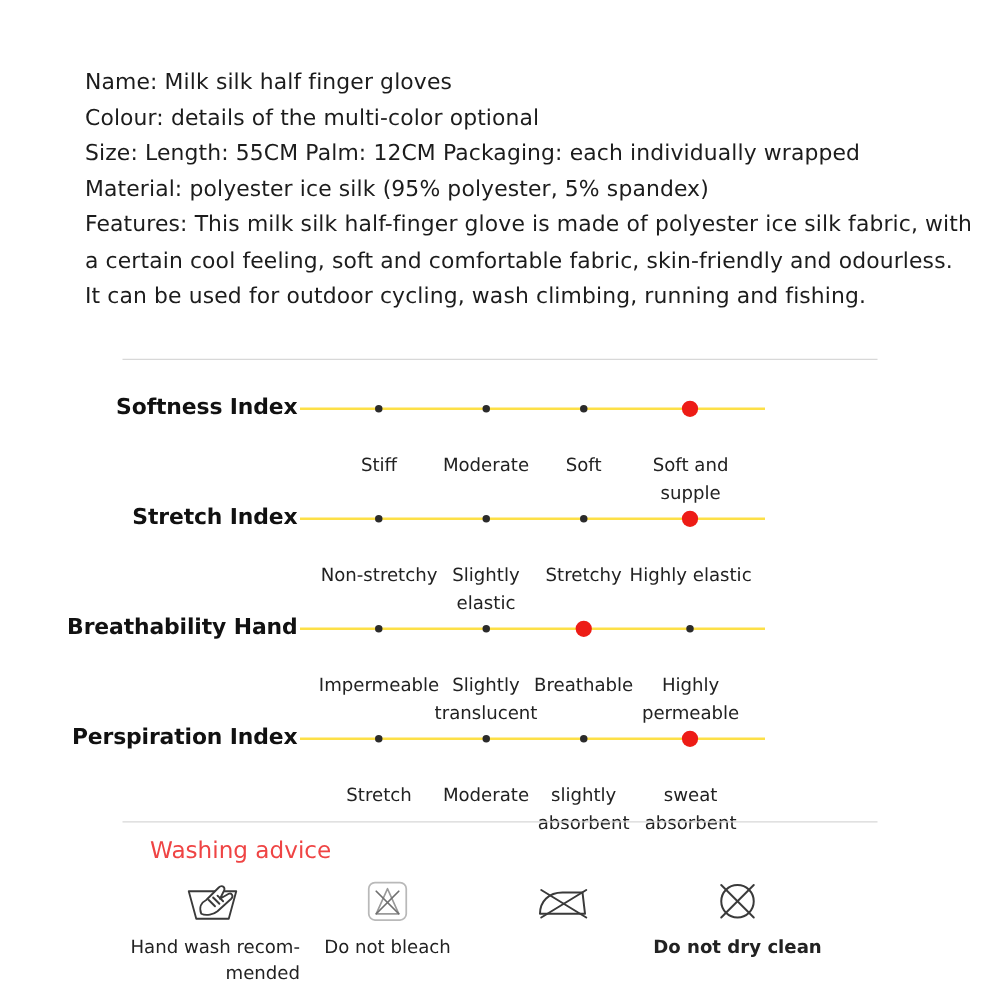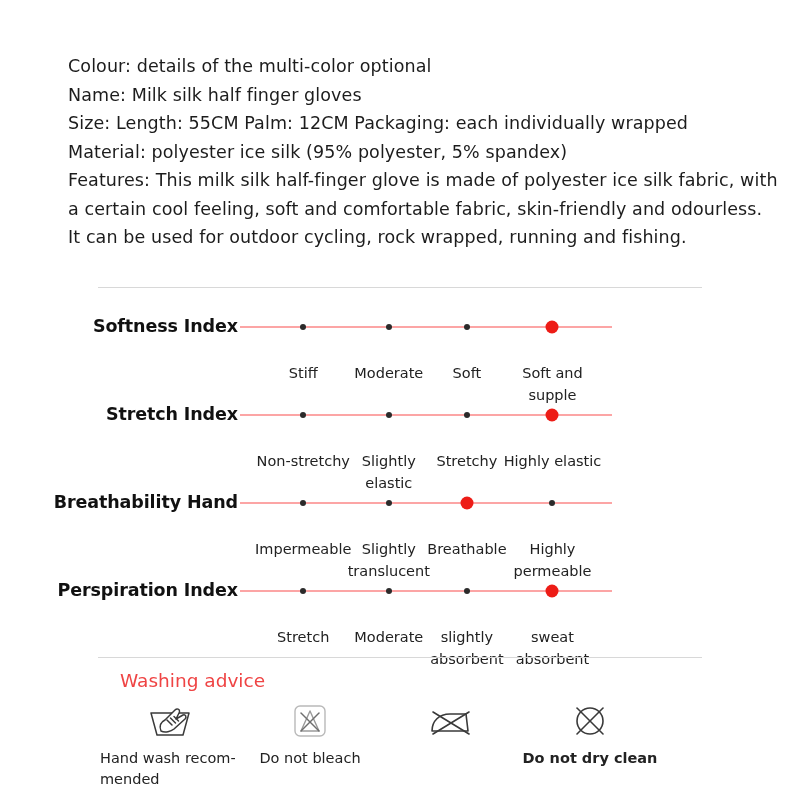--- a/index.html
+++ b/index.html
@@ -63,21 +63,21 @@
     color: #111111;
     top: 16px;
     letter-spacing: -0.1px;
   }
   .axis {
     position: absolute;
     left: 240px;
     top: 26px;
     width: 372px;
     height: 2px;
-    background: #fca5a5;
+    background: #fde047;
   }
   .dot {
     position: absolute;
     top: 50%;
     transform: translate(-50%, -50%);
     border-radius: 50%;
   }
   .dot.normal {
     width: 6px;
     height: 6px;
@@ -133,34 +133,34 @@
   }
   .care-label {
     margin-top: 4px;
     font-size: 14.5px;
     line-height: 21px;
     color: #222222;
     white-space: pre-line;
     text-align: center;
   }
   .care-label.wrap-right {
-    text-align: left;
+    text-align: right;
   }
 </style>
 </head>
 <body>
 
 <div class="desc">
+  <div class="desc-line">Name: Milk silk half finger gloves</div>
   <div class="desc-line">Colour: details of the multi-color optional</div>
-  <div class="desc-line">Name: Milk silk half finger gloves</div>
   <div class="desc-line">Size: Length: 55CM Palm: 12CM Packaging: each individually wrapped</div>
   <div class="desc-line">Material: polyester ice silk (95% polyester, 5% spandex)</div>
   <div class="desc-line">Features: This milk silk half-finger glove is made of polyester ice silk fabric, with</div>
   <div class="desc-line">a certain cool feeling, soft and comfortable fabric, skin-friendly and odourless.</div>
-  <div class="desc-line">It can be used for outdoor cycling, rock wrapped, running and fishing.</div>
+  <div class="desc-line">It can be used for outdoor cycling, wash climbing, running and fishing.</div>
 </div>
 
 <div class="divider top"></div>
 
 <div class="index-section">
 
   <div class="index-row">
     <div class="index-label">Softness Index</div>
     <div class="axis">
       <span class="dot normal" style="left:17%"></span>

